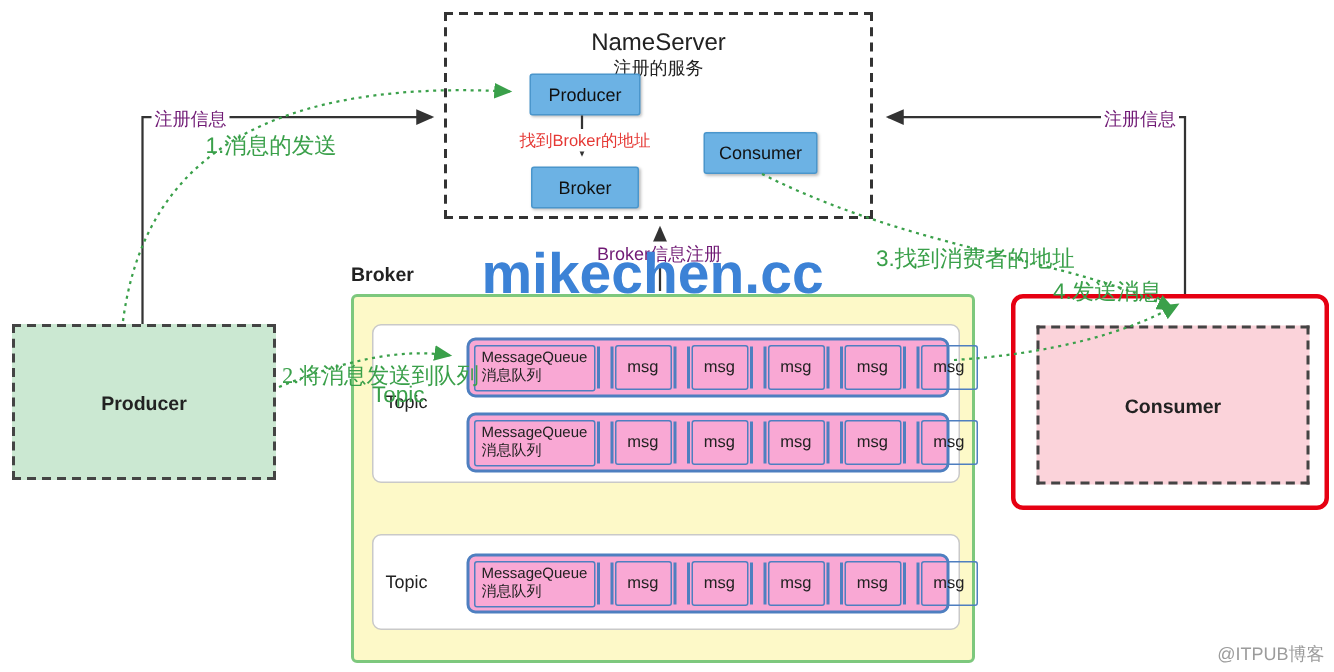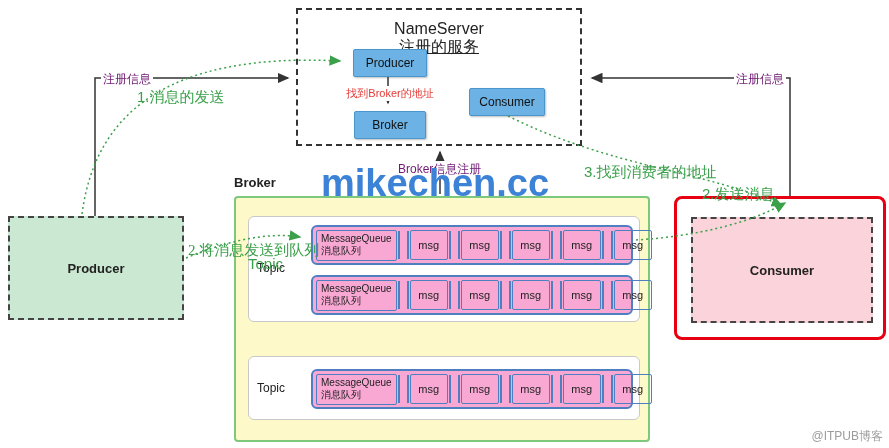--- a/index.html
+++ b/index.html
@@ -2,21 +2,21 @@
 <html><head>
 <meta charset="utf-8">
 <style>
   html,body{margin:0;padding:0;background:#fff;font-family:"Liberation Sans","DejaVu Sans",sans-serif;}
   .canvas{position:relative;width:889px;height:448px;background:#fff;overflow:hidden;}
   .abs{position:absolute;box-sizing:border-box;}
 
   
   .ns-box{left:296px;top:8px;width:286px;height:138px;border:2px dashed #333;background:#fff;}
   .ns-title{left:0;top:10px;width:100%;text-align:center;font-size:16px;color:#222;}
-  .ns-sub{left:0;top:27px;width:100%;text-align:center;font-size:16px;color:#222;text-decoration:underline;}
+  .ns-sub{left:0;top:27px;width:100%;text-align:center;font-size:12px;color:#222;}
   .bluenode{background:#6cb2e4;border:1px solid #4a96cc;color:#111;font-size:12px;
             display:flex;align-items:center;justify-content:center;border-radius:2px;
             box-shadow:1px 1px 2px rgba(0,0,0,.25);}
   .ns-producer{left:55px;top:39px;width:74px;height:28px;}
   .ns-broker{left:56px;top:101px;width:72px;height:28px;}
   .ns-consumer{left:171px;top:78px;width:76px;height:28px;}
   .find-broker{left:34px;top:76px;width:116px;text-align:center;font-size:11px;color:#e53935;background:#fff;z-index:12;}
 
   
   .producer-box{left:8px;top:216px;width:176px;height:104px;background:#cbe8d2;border:2px dashed #444;
@@ -158,18 +158,18 @@
     <path class="gl" d="M 636,240 C 700,236 752,222 785,203" marker-end="url(#mg)"></path>
   </svg>
 
   <div class="alabel" style="left:101px;top:71px;">注册信息</div>
   <div class="alabel" style="left:734px;top:71px;">注册信息</div>
   <div class="alabel" style="left:396px;top:161px;text-align:center;">Broker信息注册</div>
   <div class="glabel" style="left:137px;top:88px;">1.消息的发送</div>
   <div class="glabel" style="left:188px;top:241px;font-family:Liberation Serif, serif;">2.将消息发送到队列</div>
   <div class="glabel" style="left:248px;top:255px;">Topic</div>
   <div class="glabel" style="left:584px;top:163px;">3.找到消费者的地址</div>
-  <div class="glabel" style="left:702px;top:185px;">2.发送消息</div>
+  <div class="glabel" style="left:702px;top:185px;">4.发送消息</div>
 
   <div class="abs watermark">mikechen.cc</div>
   <div class="abs corner">@ITPUB博客</div>
 
 </div>
 
 </body></html>

